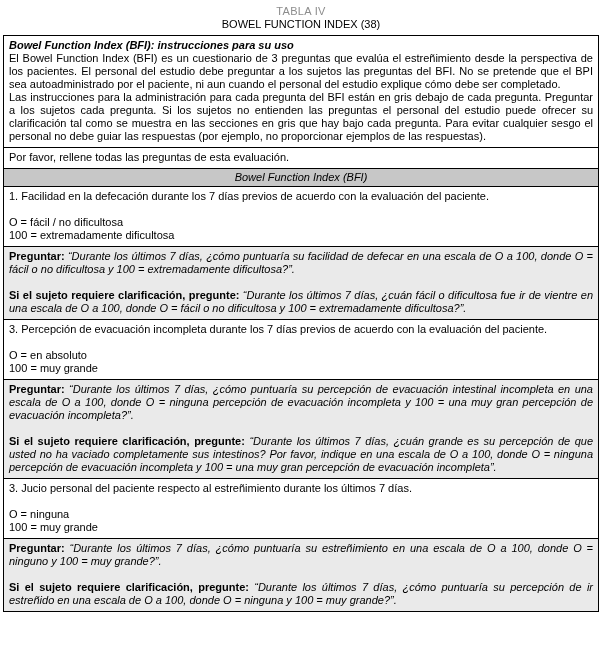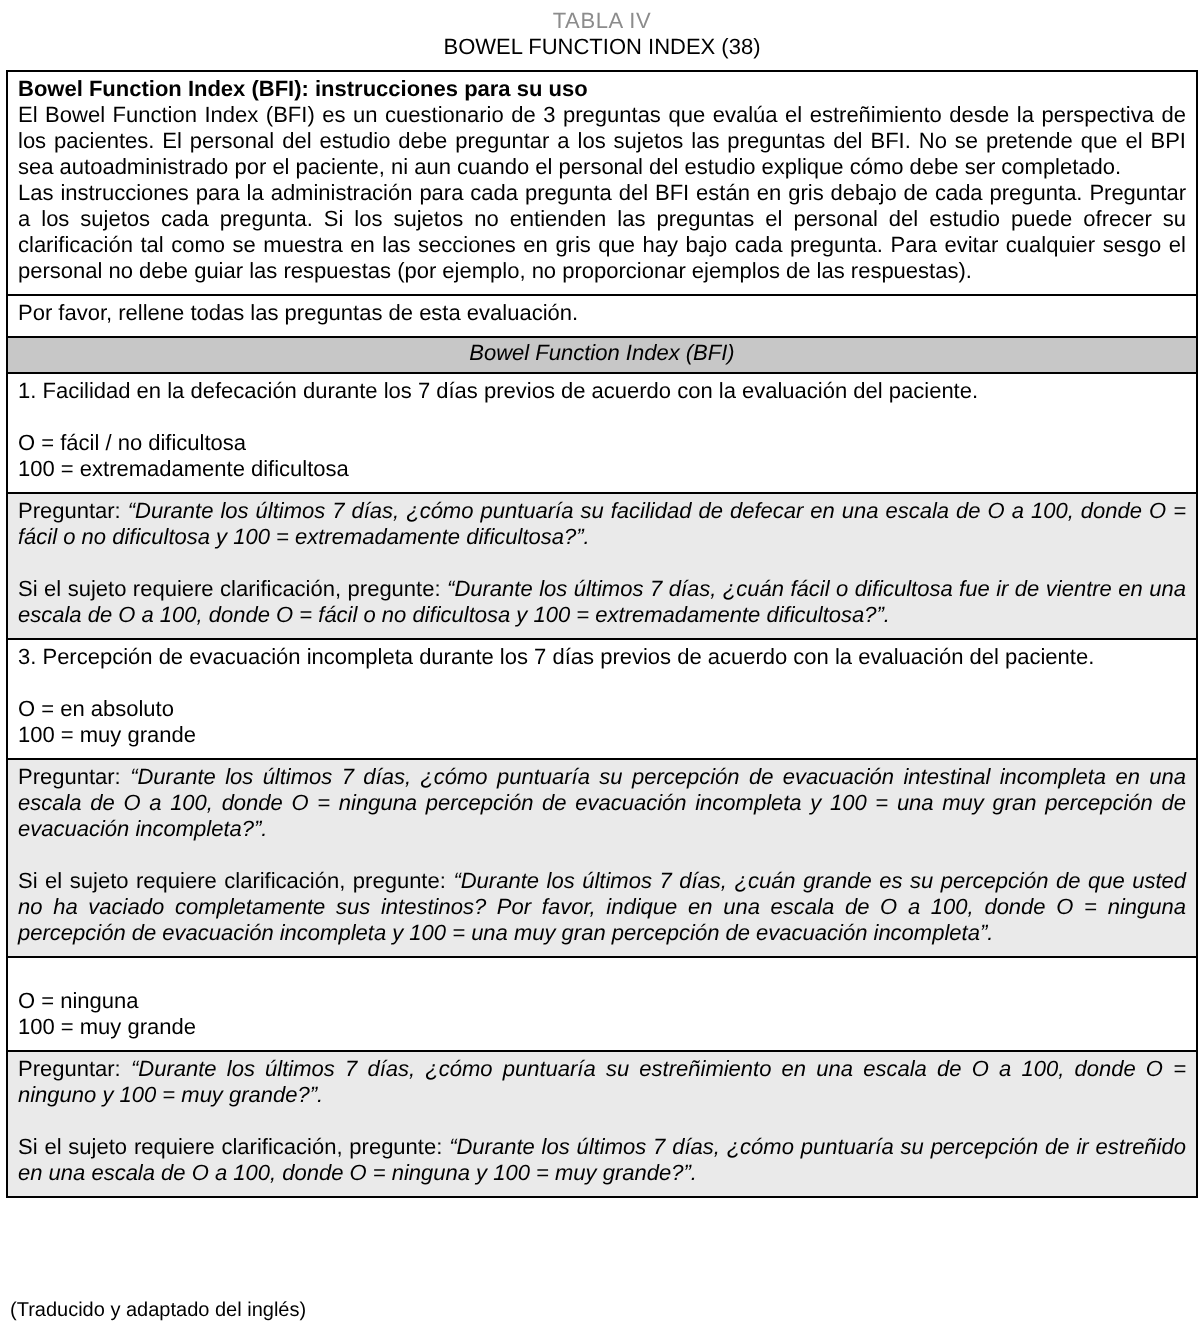--- a/index.html
+++ b/index.html
@@ -28,33 +28,33 @@
     width: 100%;
   }
   .row {
     padding: 3px 5px 4px 5px;
     border-bottom: 1px solid #000000;
     line-height: 13px;
   }
   .row:last-child { border-bottom: none; }
 
   p { margin: 0; }
-  .bold { font-weight: bold; }
+  .bold { font-weight: bold; font-style: italic; }
   .justify { text-align: justify; }
   .blank-before { margin-top: 13px; }
 
   .gray-band {
     background: #c7c7c7;
     text-align: center;
     font-style: italic;
     padding: 2px 5px;
   }
   .instr { background: #eaeaea; }
   .instr em { font-style: italic; }
-  .instr strong { font-weight: normal; font-style: normal; }
+  .instr strong { font-weight: bold; font-style: normal; }
 
   .footnote {
     font-size: 10px;
     line-height: 13px;
     padding: 2px 2px 0 2px;
     margin-top: 48px;
   }
 </style>
 </head>
 <body>
@@ -96,20 +96,21 @@
       <p>3. Percepción de evacuación incompleta durante los 7 días previos de acuerdo con la evaluación del paciente.</p>
       <p class="blank-before">O = en absoluto</p>
       <p>100 = muy grande</p>
     </div>
     <div class="row instr">
       <p class="justify"><strong>Preguntar:</strong> <em>“Durante los últimos 7 días, ¿cómo puntuaría su percepción de evacuación intestinal incompleta en una escala de O a 100, donde O = ninguna percepción de evacuación incompleta y 100 = una muy gran percepción de evacuación incompleta?”.</em></p>
       <p class="justify blank-before"><strong>Si el sujeto requiere clarificación, pregunte:</strong> <em>“Durante los últimos 7 días, ¿cuán grande es su percepción de que usted no ha vaciado completamente sus intestinos? Por favor, indique en una escala de O a 100, donde O = ninguna percepción de evacuación incompleta y 100 = una muy gran percepción de evacuación incompleta”.</em></p>
     </div>
 
     <div class="row">
+      <p>3. Jucio personal del paciente respecto al estreñimiento durante los últimos 7 días.</p>
       <p class="blank-before">O = ninguna</p>
       <p>100 = muy grande</p>
     </div>
     <div class="row instr">
       <p class="justify"><strong>Preguntar:</strong> <em>“Durante los últimos 7 días, ¿cómo puntuaría su estreñimiento en una escala de O a 100, donde O = ninguno y 100 = muy grande?”.</em></p>
       <p class="justify blank-before"><strong>Si el sujeto requiere clarificación, pregunte:</strong> <em>“Durante los últimos 7 días, ¿cómo puntuaría su percepción de ir estreñido en una escala de O a 100, donde O = ninguna y 100 = muy grande?”.</em></p>
     </div>
 
   </div>
 

